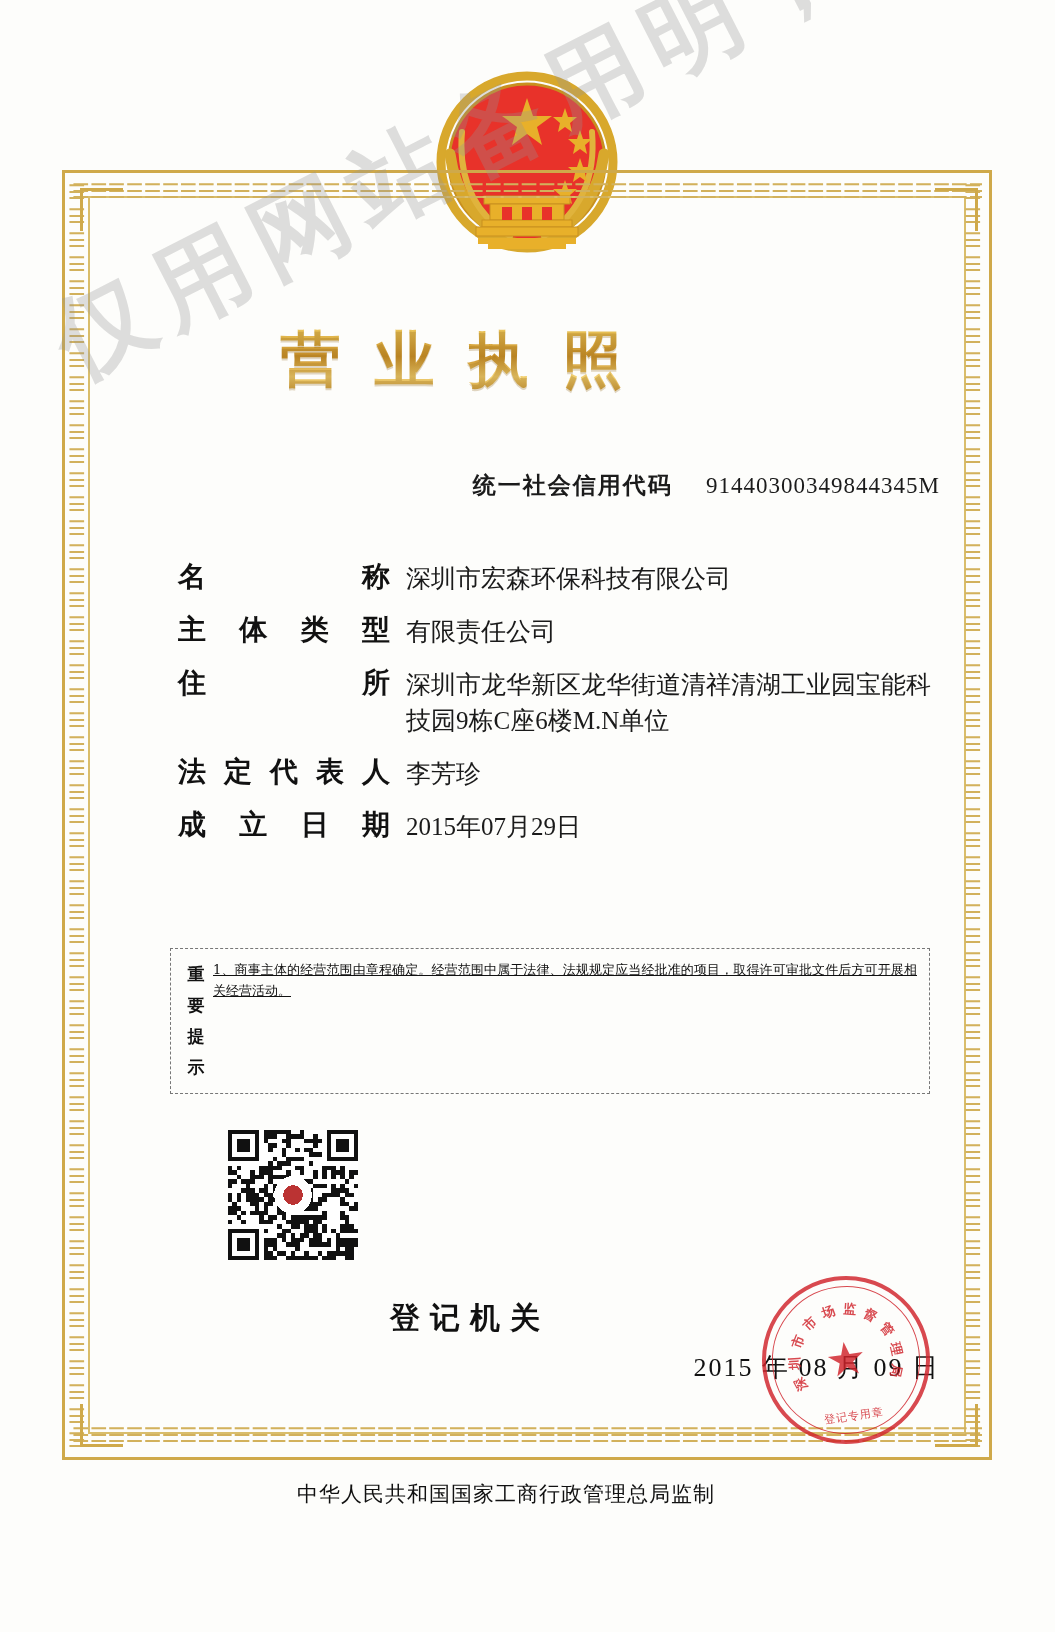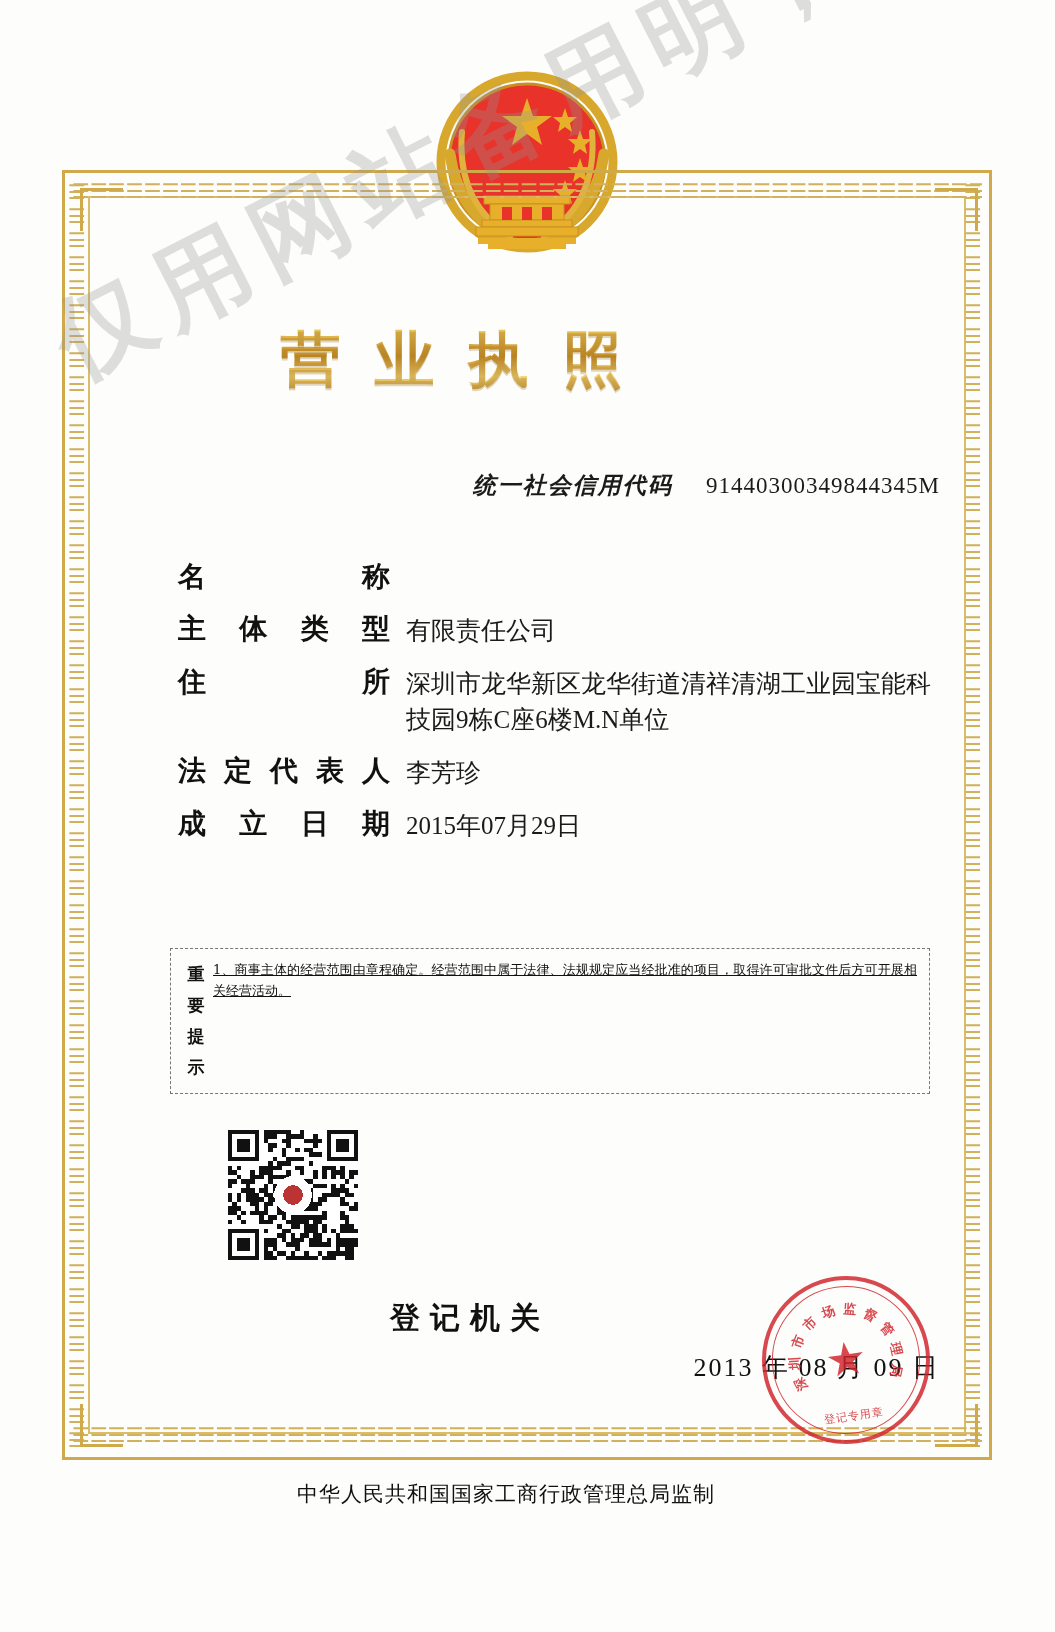--- a/index.html
+++ b/index.html
@@ -124,21 +124,20 @@
     top: 470px;
     width: 940px;
     text-align: right;
     font-size: 23px;
     color: #1b1b1b;
     font-family: "DejaVu Serif", serif;
   }
   .credit-line .label {
     letter-spacing: 2px;
     font-weight: 600;
-    font-style: italic;
   }
   .credit-line .code {
     font-family: "Liberation Serif", serif;
     letter-spacing: 1px;
     margin-left: 26px;
   }
 
   
   .fields {
     position: absolute;
@@ -390,20 +389,21 @@
     <span class="label">统一社会信用代码</span>
     <span class="code">91440300349844345M</span>
   </div>
 
   <div class="fields" id="field-list">
       <div class="field-row">
         <div class="field-label">
           <span>名</span>
           <span>称</span>
         </div>
+        <div class="field-value">深圳市宏森环保科技有限公司</div>
       </div>
       <div class="field-row">
         <div class="field-label">
           <span>主</span>
           <span>体</span>
           <span>类</span>
           <span>型</span>
         </div>
         <div class="field-value">有限责任公司</div>
       </div>
@@ -870,21 +870,21 @@
         <rect x="23" y="28" width="1" height="1" fill="#111"></rect>
         <rect x="26" y="28" width="1" height="1" fill="#111"></rect>
         <rect x="27" y="28" width="1" height="1" fill="#111"></rect>
         <circle cx="14.5" cy="14.5" r="4.2" fill="#fff"></circle>
         <circle cx="14.5" cy="14.5" r="2.2" fill="#b33"></circle>
       </svg>
   </div>
 
   <div class="registry">登记机关</div>
   <div class="reg-date">
-    <span>2013</span>
+    <span>2015</span>
     <span>年</span>
     <span>08</span>
     <span>月</span>
     <span>09</span>
     <span>日</span>
   </div>
 
   <div class="seal">
     <div class="seal-inner"></div>
     <div class="star">★</div>

